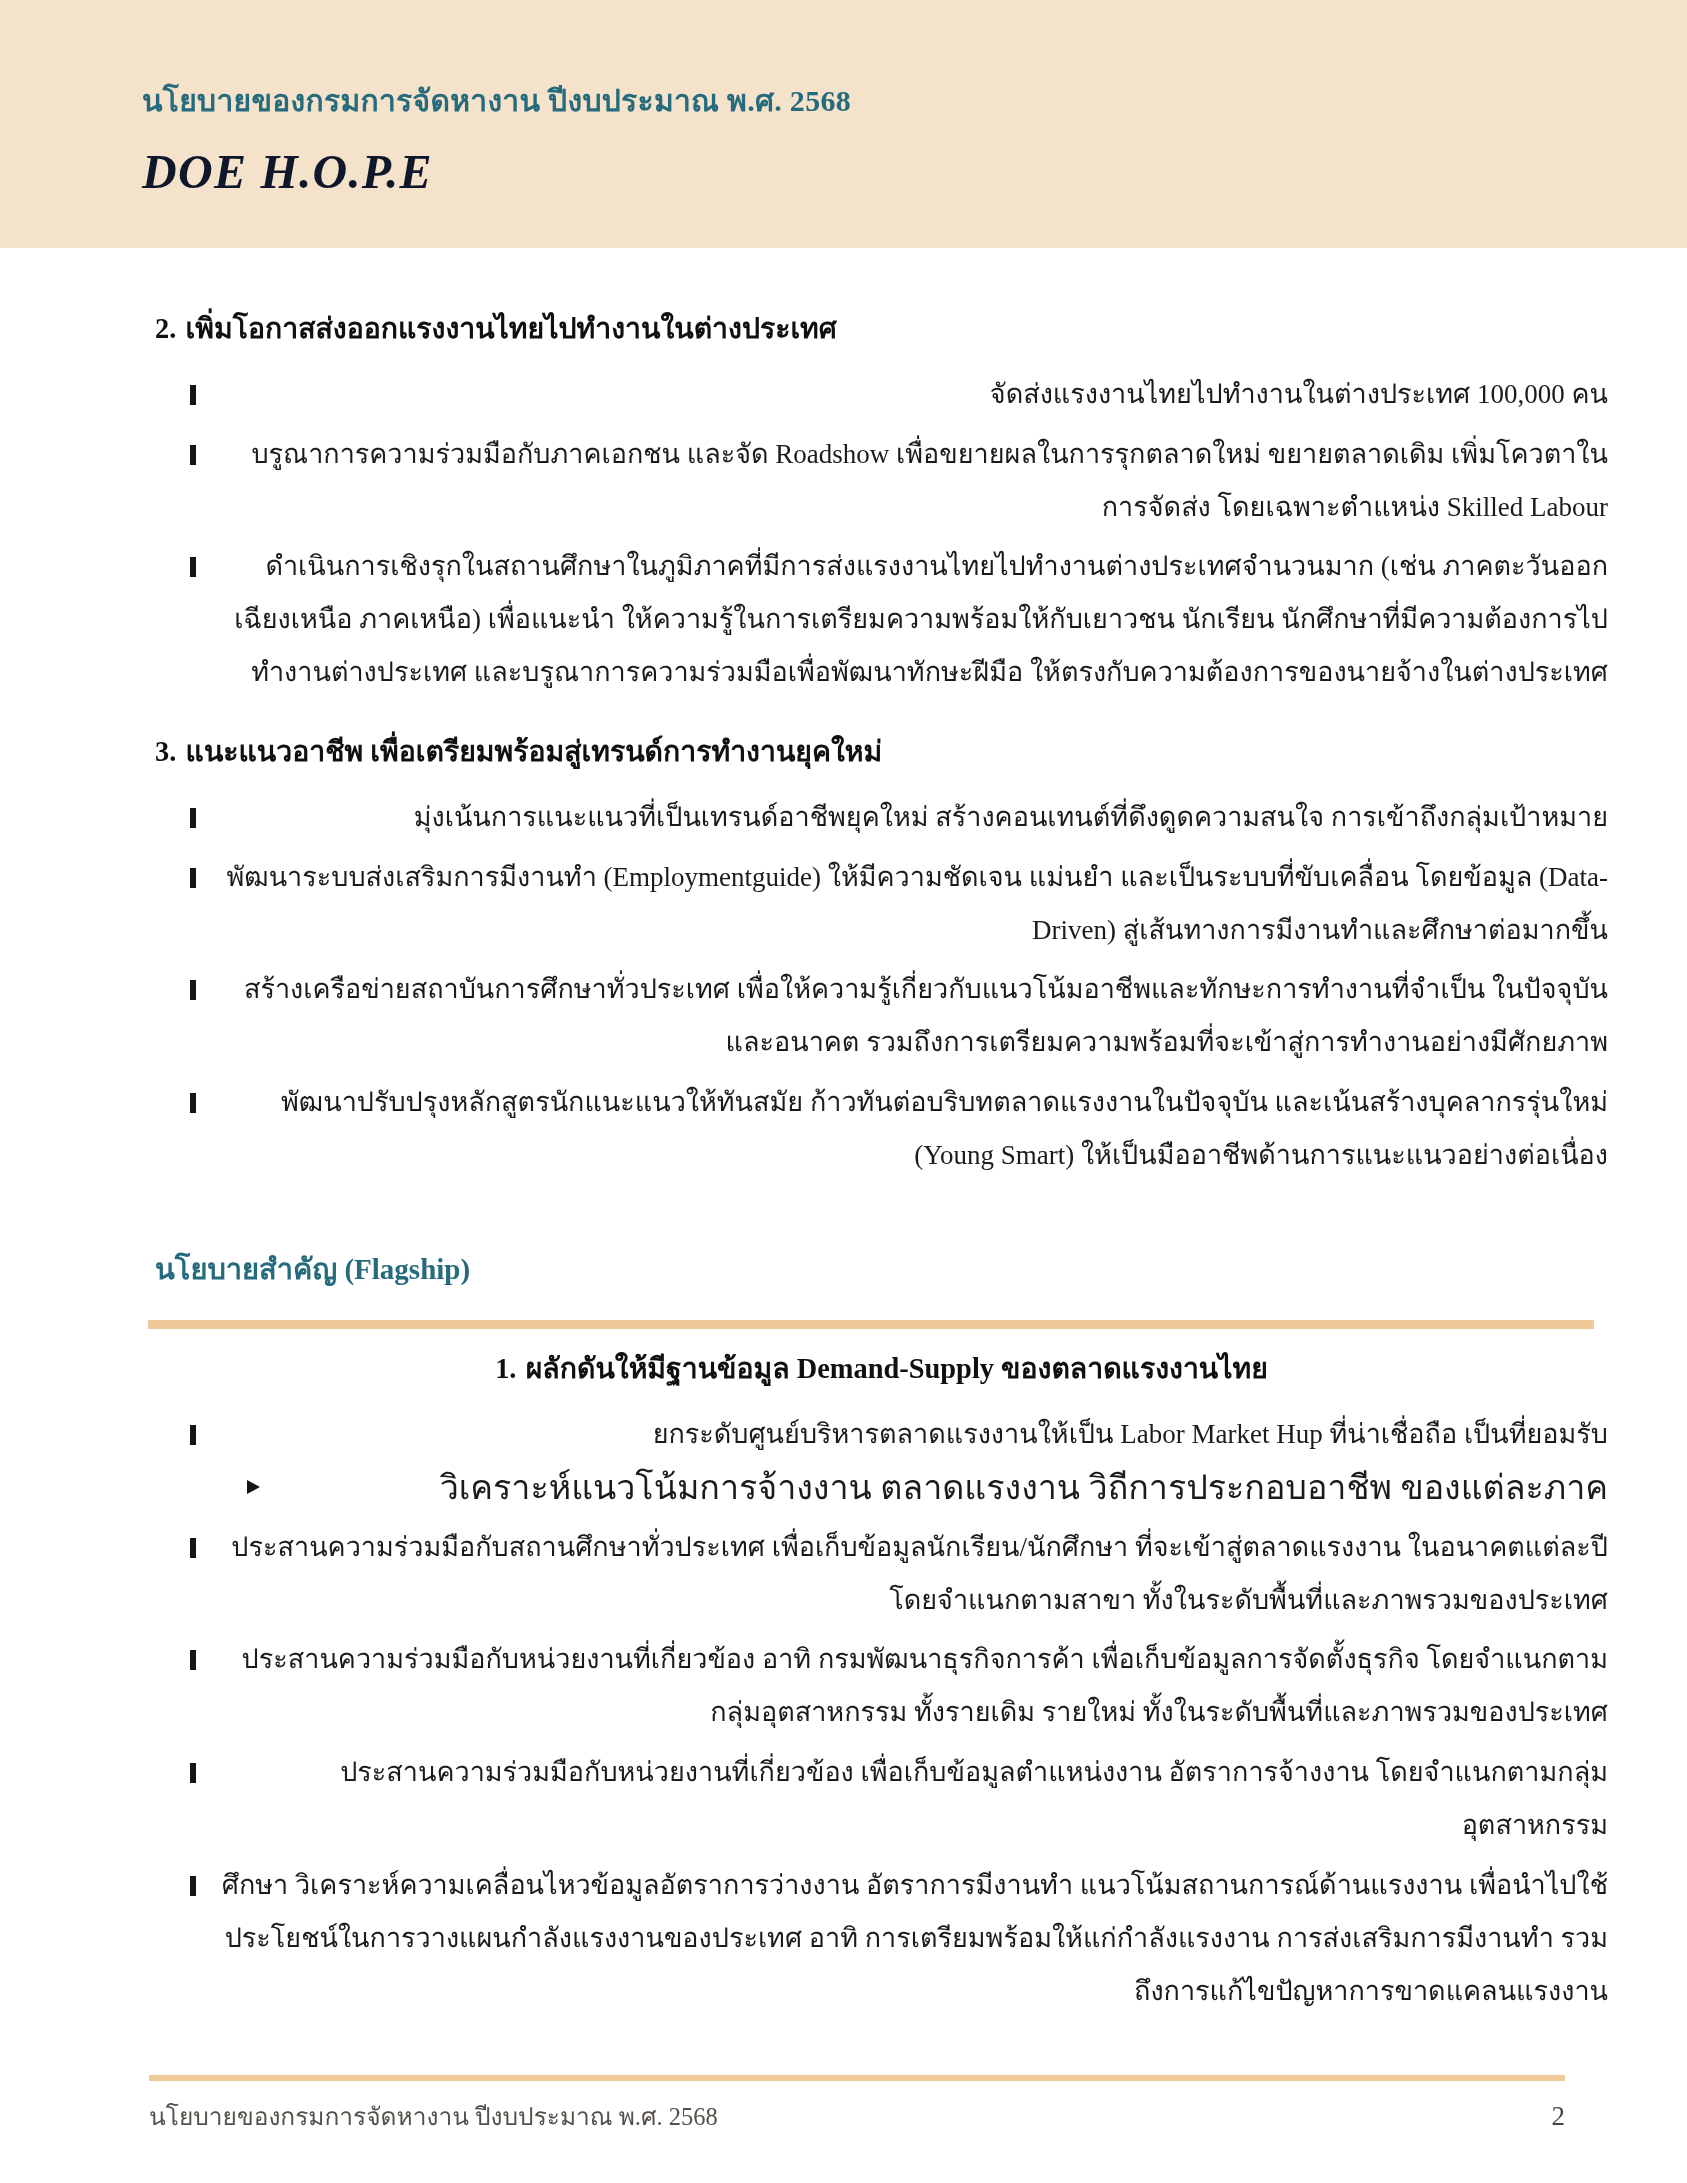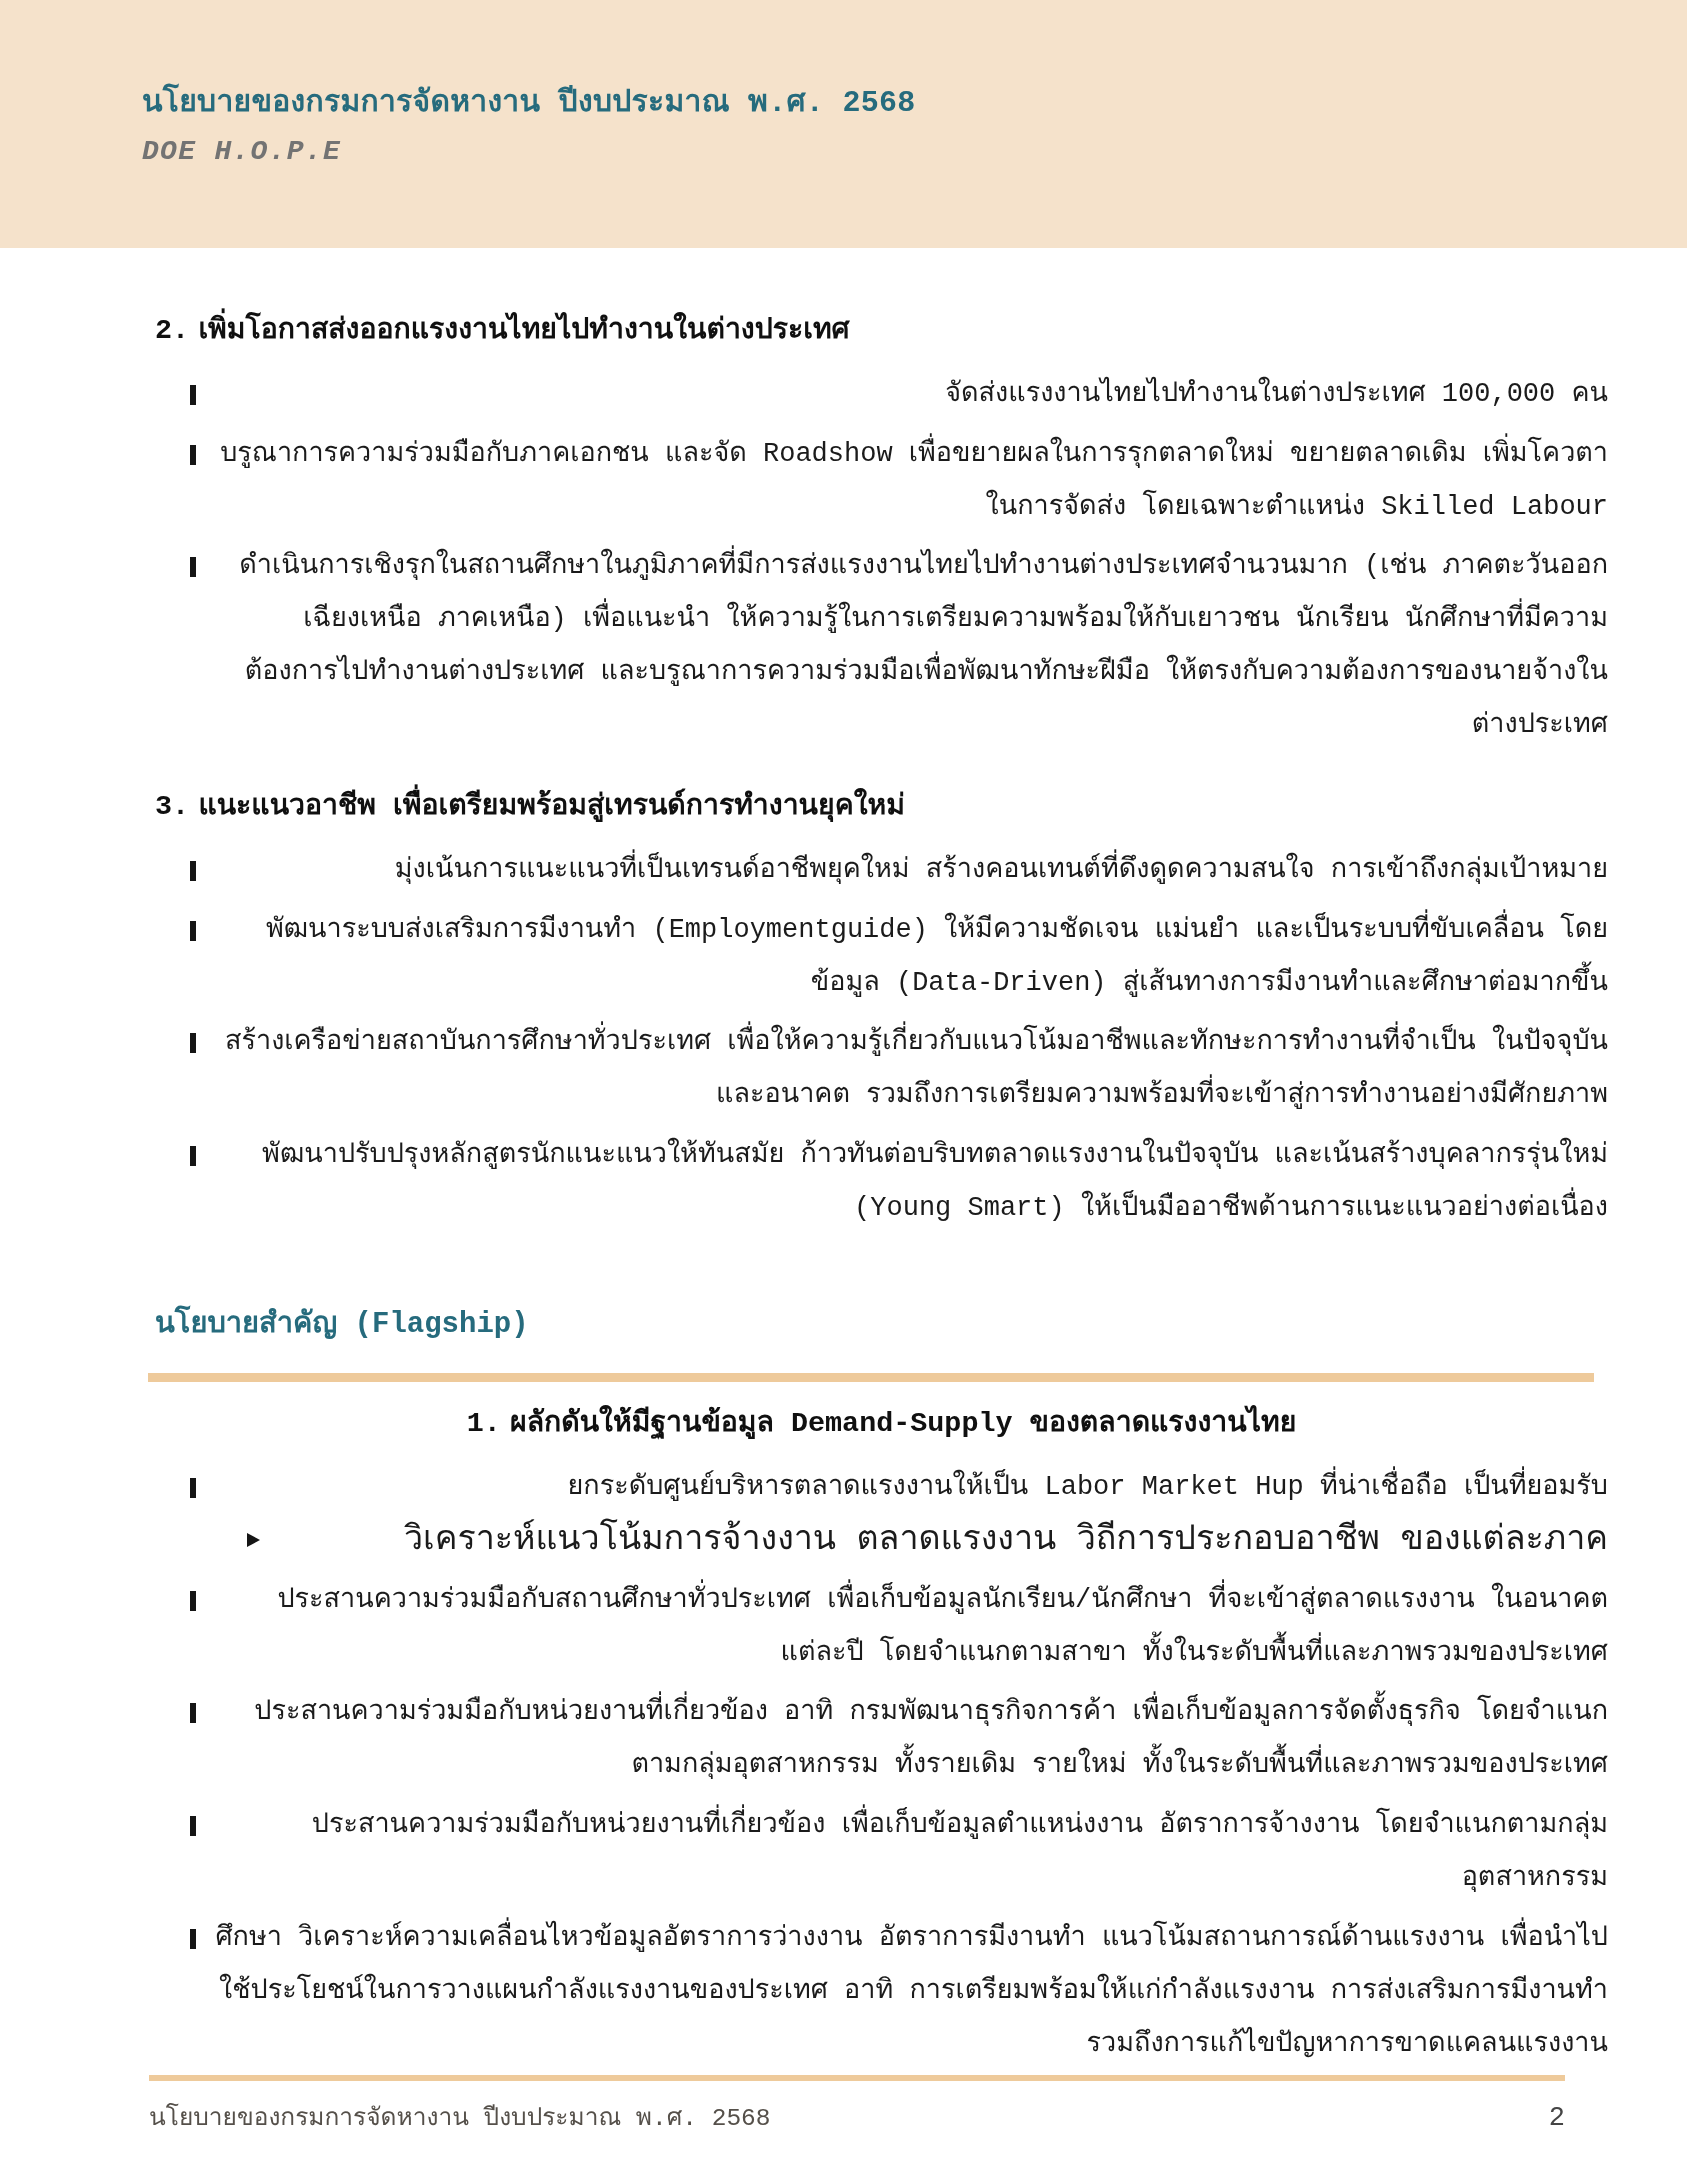--- a/index.html
+++ b/index.html
@@ -1,39 +1,39 @@
 <!DOCTYPE html>
 <html style="font-size:10.6px"><head>
 <meta charset="utf-8">
 <style>
   html,body { margin:0; padding:0; background:#e8e8e8; }
   .page {
     position:relative;
     width:1687px; height:2183px;
     background:#ffffff;
-    font-family:Liberation Mono, monospace;
+    font-family:Liberation Serif, serif;
     color:#1b1b1b;
     overflow:hidden;
   }
   
   .header-band {
     box-sizing:border-box;
     width:100%; height:248px;
     background:#f5e2cb;
     padding:77px 0 0 142px;
   }
   .header-title {
     font-size:30px; font-weight:700;
     color:#266b7d;
     letter-spacing:0.3px;
   }
   .header-subtitle {
-    margin-top:12px;
-    font-size:28px; font-style:italic; font-weight:600;
-    color:#737373;
+    margin-top:20px;
+    font-size:48px; font-style:italic; font-weight:600;
+    color:#0f172a;
     letter-spacing:1.3px;
   }
   
   .content {
     box-sizing:border-box;
     padding:28px 79px 0 155px;
   }
   .policy-heading {
     font-size:28.4px; font-weight:700; color:#101010;
     margin:29px 0 17px 0;

